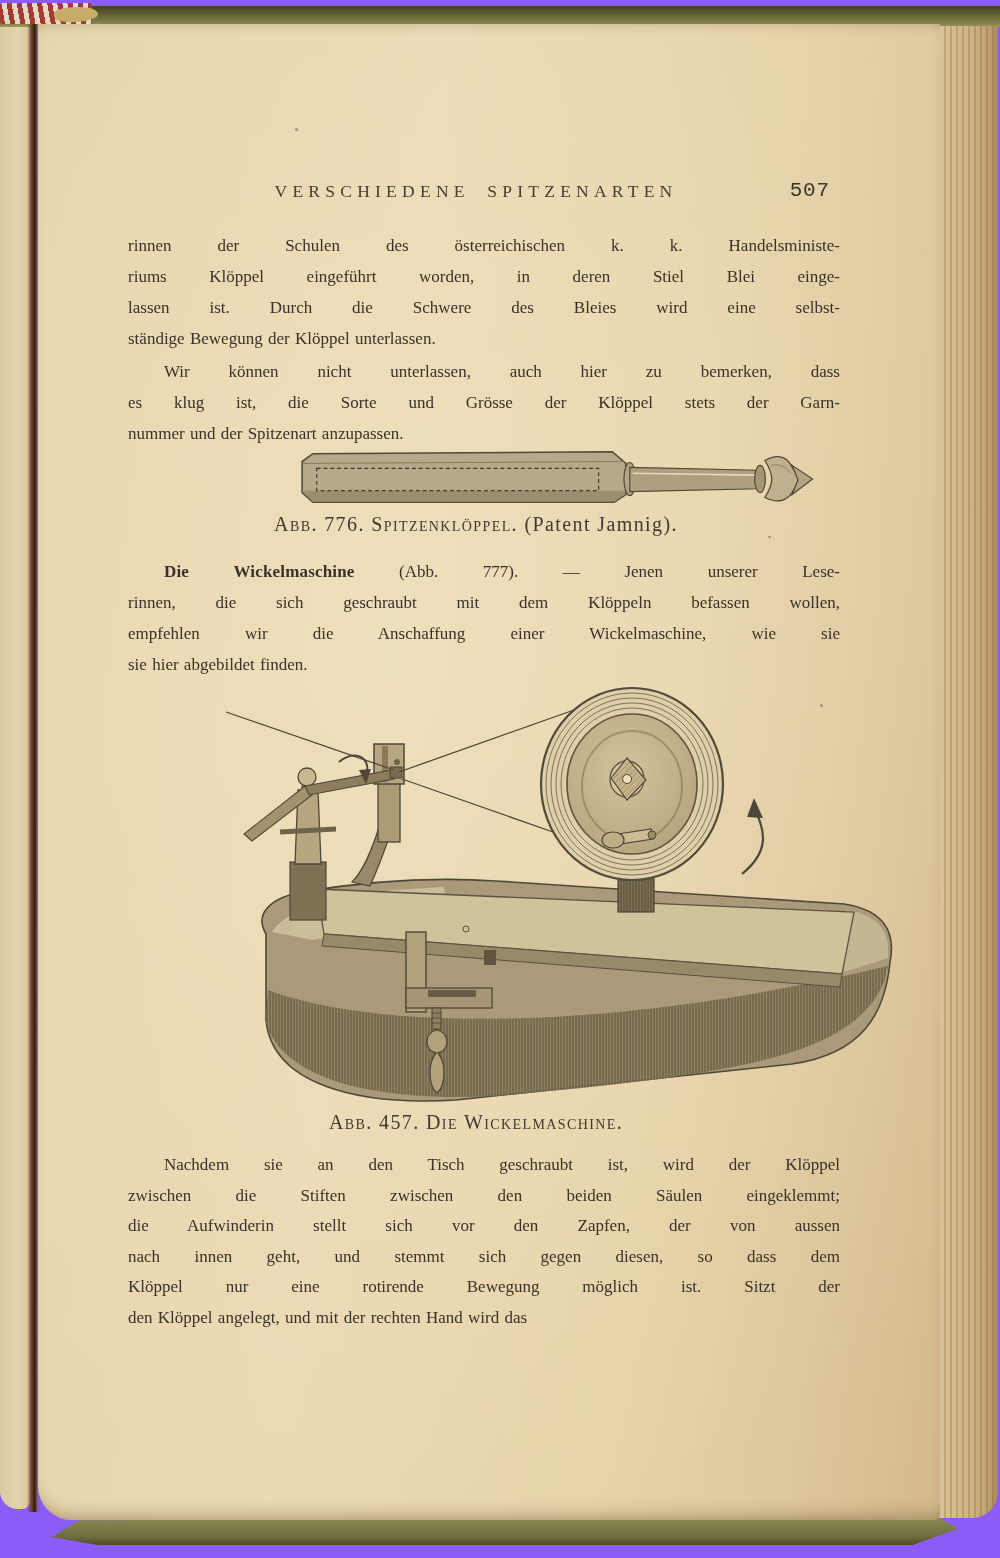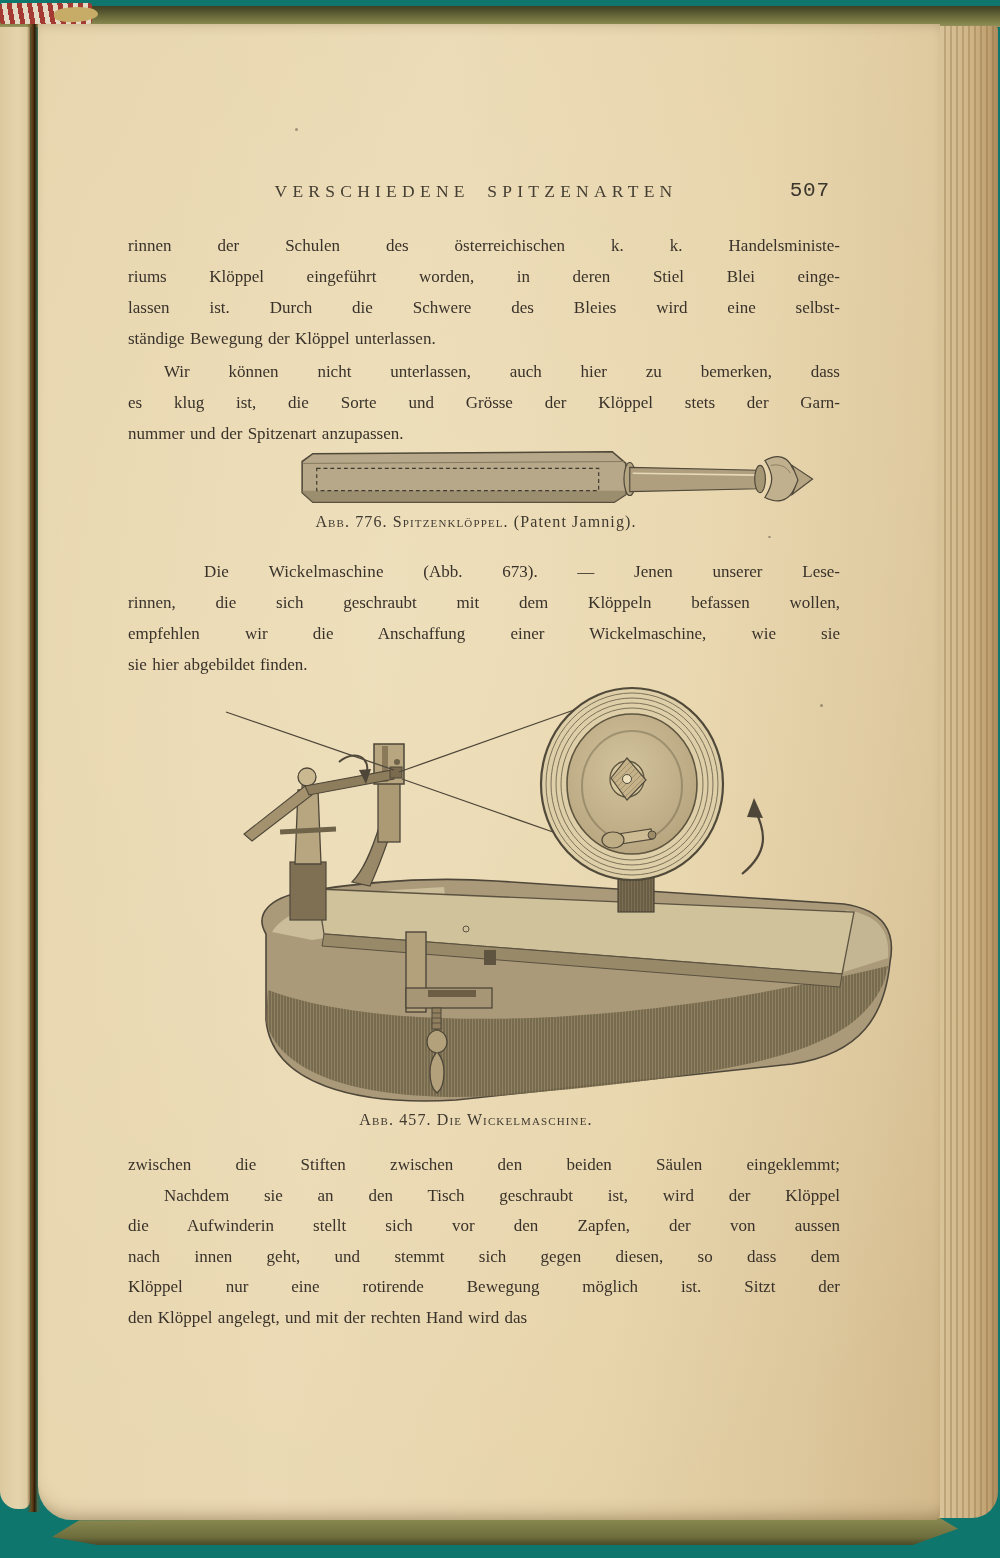--- a/index.html
+++ b/index.html
@@ -1,16 +1,16 @@
 <!DOCTYPE html>
 <html><head>
 <meta charset="utf-8">
 <style>
   html,body{margin:0;padding:0;background:#0b0a08;}
-  .scene{position:relative;width:1000px;height:1558px;background:#0f766e;overflow:hidden;
+  .scene{position:relative;width:1000px;height:1558px;background:#8b5cf6;overflow:hidden;
          font-family:"Liberation Serif", serif;}
   
   .cover-top{position:absolute;left:0;top:6px;width:1000px;height:21px;
      background:linear-gradient(#3f3f23,#6e6e3d 55%,#8b8a52 90%,#9a9960);}
   .cover-bottom{position:absolute;left:52px;top:1518px;width:906px;height:27px;
      background:linear-gradient(#8b8a52,#6e6e3d 70%,#4a4a28);
      clip-path:polygon(0% 70%,3% 8%,98% 0%,100% 40%,95% 100%,5% 100%);}
   .headband{position:absolute;left:0;top:3px;width:92px;height:21px;border-radius:3px;
      background:repeating-linear-gradient(80deg,#a43a32 0 5px,#e4d9c2 5px 10px);}
   .headband-fray{position:absolute;left:54px;top:7px;width:44px;height:15px;border-radius:40% 60% 50% 50%;
@@ -41,24 +41,24 @@
   .running-head{position:absolute;left:0;top:157px;width:712px;height:26px;}
   .rh-title{display:block;text-align:center;font-size:17.5px;letter-spacing:.3em;word-spacing:.45em;
      color:#453e33;}
   .rh-num{position:absolute;right:2px;top:-2px;font-size:21px;letter-spacing:.04em;color:#3c362c;font-family:Liberation Mono, monospace;}
 
   .para{position:absolute;left:8px;width:712px;font-size:17px;line-height:31px;word-spacing:.06em;}
   .p1{top:206px;} .p2{top:332px;} .p3{top:532px;} .p4{top:1126px;line-height:30.5px;}
   .ln{text-align:justify;text-align-last:justify;}
   .ln.end{text-align-last:left;}
   .ln.ind{text-indent:36px;}
-  .lead-bold{font-weight:normal;letter-spacing:.01em;margin-left:40px;}
+  .lead-bold{font-weight:bold;letter-spacing:.01em;}
 
   .fig776{position:absolute;left:163px;top:420px;width:538px;height:70px;}
-  .cap{position:absolute;left:0;width:712px;text-align:center;font-size:16px;color:#3f3930;
+  .cap{position:absolute;left:0;width:712px;text-align:center;font-size:20px;color:#3f3930;
        letter-spacing:.07em;}
   .cap776{top:489px;} .cap777{top:1087px;}
   .sc{font-variant:small-caps;}
   .fig777{position:absolute;left:74px;top:658px;width:710px;height:420px;}
 </style>
 </head>
 <body>
 
 <div class="scene">
   <div class="cover-top"></div>
@@ -119,21 +119,21 @@
           <polygon points="517,22 538,36 517,52 523,37" fill="#b5a582" stroke="#4e4739" stroke-width="1.2"></polygon>
           <path d="M495,22 C505,20 512,24 515,30" fill="none" stroke="#8d7f61" stroke-width="1"></path>
         </g>
       </svg>
 
       <div class="cap cap776">
         <span class="sc">Abb. 776. Spitzenklöppel.</span><span> (Patent Jamnig).</span>
       </div>
 
       <div class="para p3">
-        <div class="ln ind"><span class="lead-bold">Die Wickelmaschine</span><span> (Abb. 673). — Jenen unserer Lese-</span></div>
+        <div class="ln ind"><span class="lead-bold">Die Wickelmaschine</span><span> (Abb. 777). — Jenen unserer Lese-</span></div>
         <div class="ln">rinnen, die sich geschraubt mit dem Klöppeln befassen wollen,</div>
         <div class="ln">empfehlen wir die Anschaffung einer Wickelmaschine, wie sie</div>
         <div class="ln end">sie hier abgebildet finden.</div>
       </div>
 
       <svg class="fig777" viewBox="0 0 710 420">
         <defs>
           <pattern id="hv" width="4" height="4" patternUnits="userSpaceOnUse">
             <path d="M1,0 V4 M3,0 V4" stroke="#564e3c" stroke-width="0.8" opacity="0.55"></path>
           </pattern>
@@ -247,22 +247,22 @@
                    C236,400 239,408 243,411 C247,408 250,400 250,390 C250,382 248,376 244,371
                    C249,370 253,366 253,360 C253,354 249,350 244,348 Z" fill="#b2a17b" stroke="#4e4739" stroke-width="1.3"></path>
         </g>
       </svg>
 
       <div class="cap cap777">
         <span class="sc">Abb. 457. Die Wickelmaschine.</span>
       </div>
 
       <div class="para p4">
+        <div class="ln ind">Nachdem sie an den Tisch geschraubt ist, wird der Klöppel</div>
         <div class="ln">zwischen die Stiften zwischen den beiden Säulen eingeklemmt;</div>
-        <div class="ln ind">Nachdem sie an den Tisch geschraubt ist, wird der Klöppel</div>
         <div class="ln">die Aufwinderin stellt sich vor den Zapfen, der von aussen</div>
         <div class="ln">nach innen geht, und stemmt sich gegen diesen, so dass dem</div>
         <div class="ln">Klöppel nur eine rotirende Bewegung möglich ist. Sitzt der</div>
         <div class="ln end">den Klöppel angelegt, und mit der rechten Hand wird das</div>
       </div>
 
     </div>
   </div>
 </div>
 

